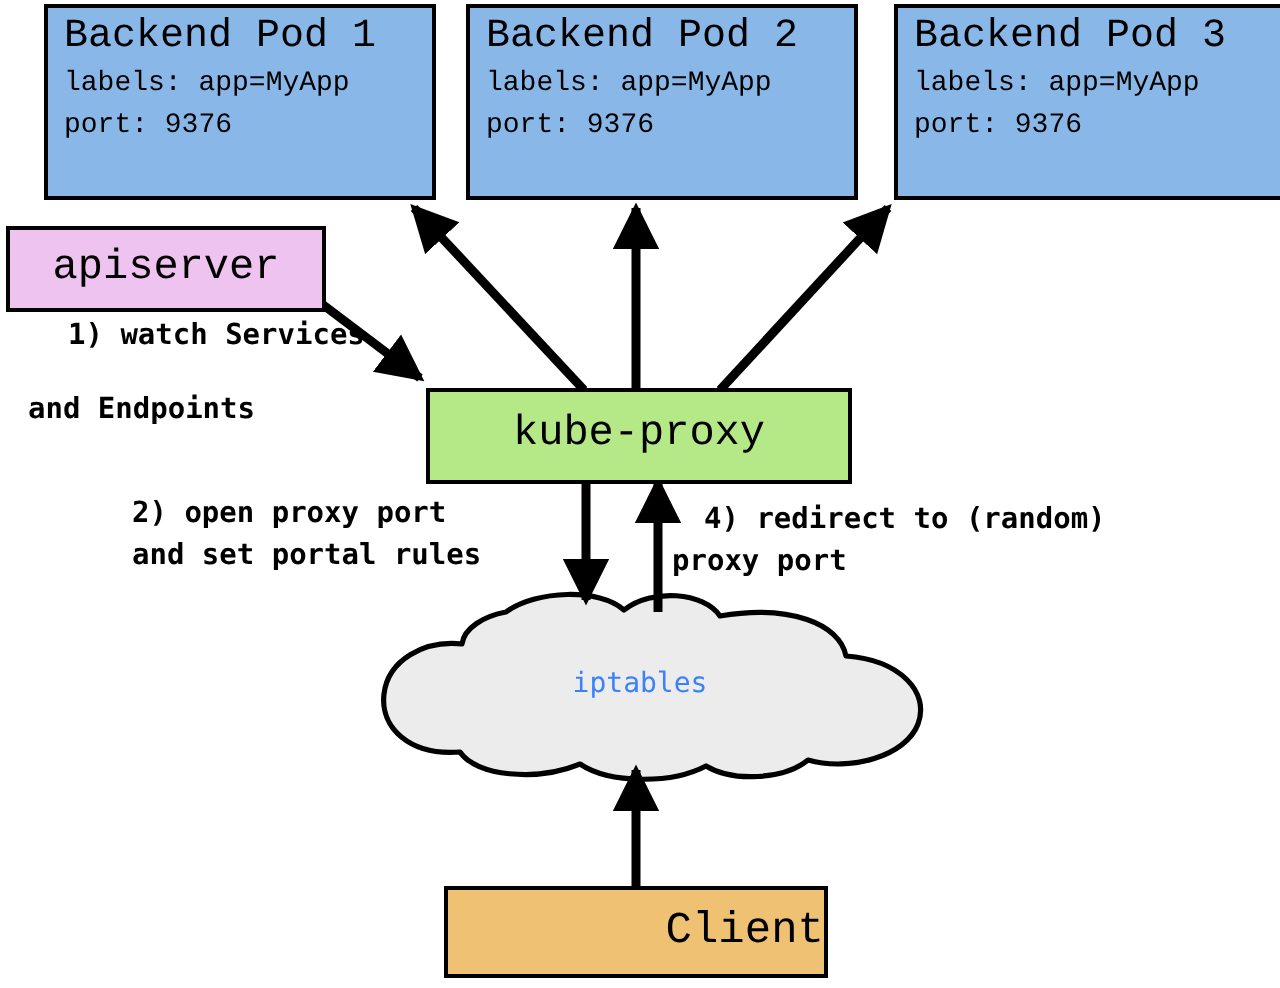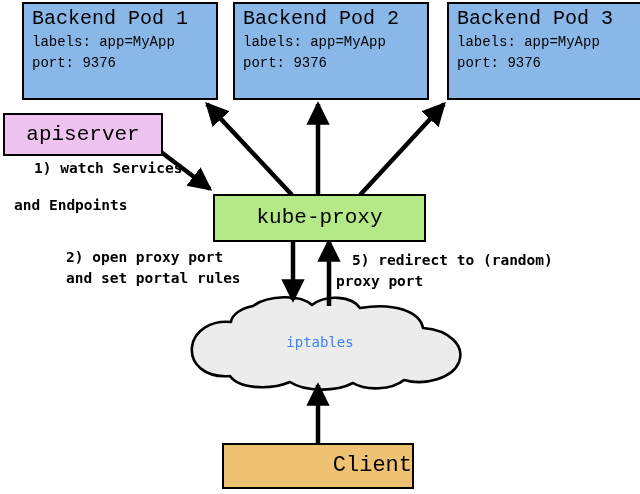--- a/index.html
+++ b/index.html
@@ -171,17 +171,17 @@
     <div class="client-label">Client</div>
   </div>
 
   <div class="anno" style="left:14px; top:158px;margin-left:20px;">1) watch Services</div>
   <div class="anno" style="left:14px; top:195px;">and Endpoints</div>
 
   <div class="anno" style="left:66px; top:247px;">2) open proxy port</div>
   <div class="anno" style="left:66px; top:268px;">and set portal rules</div>
 
 
-  <div class="anno" style="left:352px; top:250px;">5) redirect to (random)</div>
+  <div class="anno" style="left:352px; top:250px;">4) redirect to (random)</div>
   <div class="anno" style="left:336px; top:271px;">proxy port</div>
 
 
 </div>
 
 </body></html>

